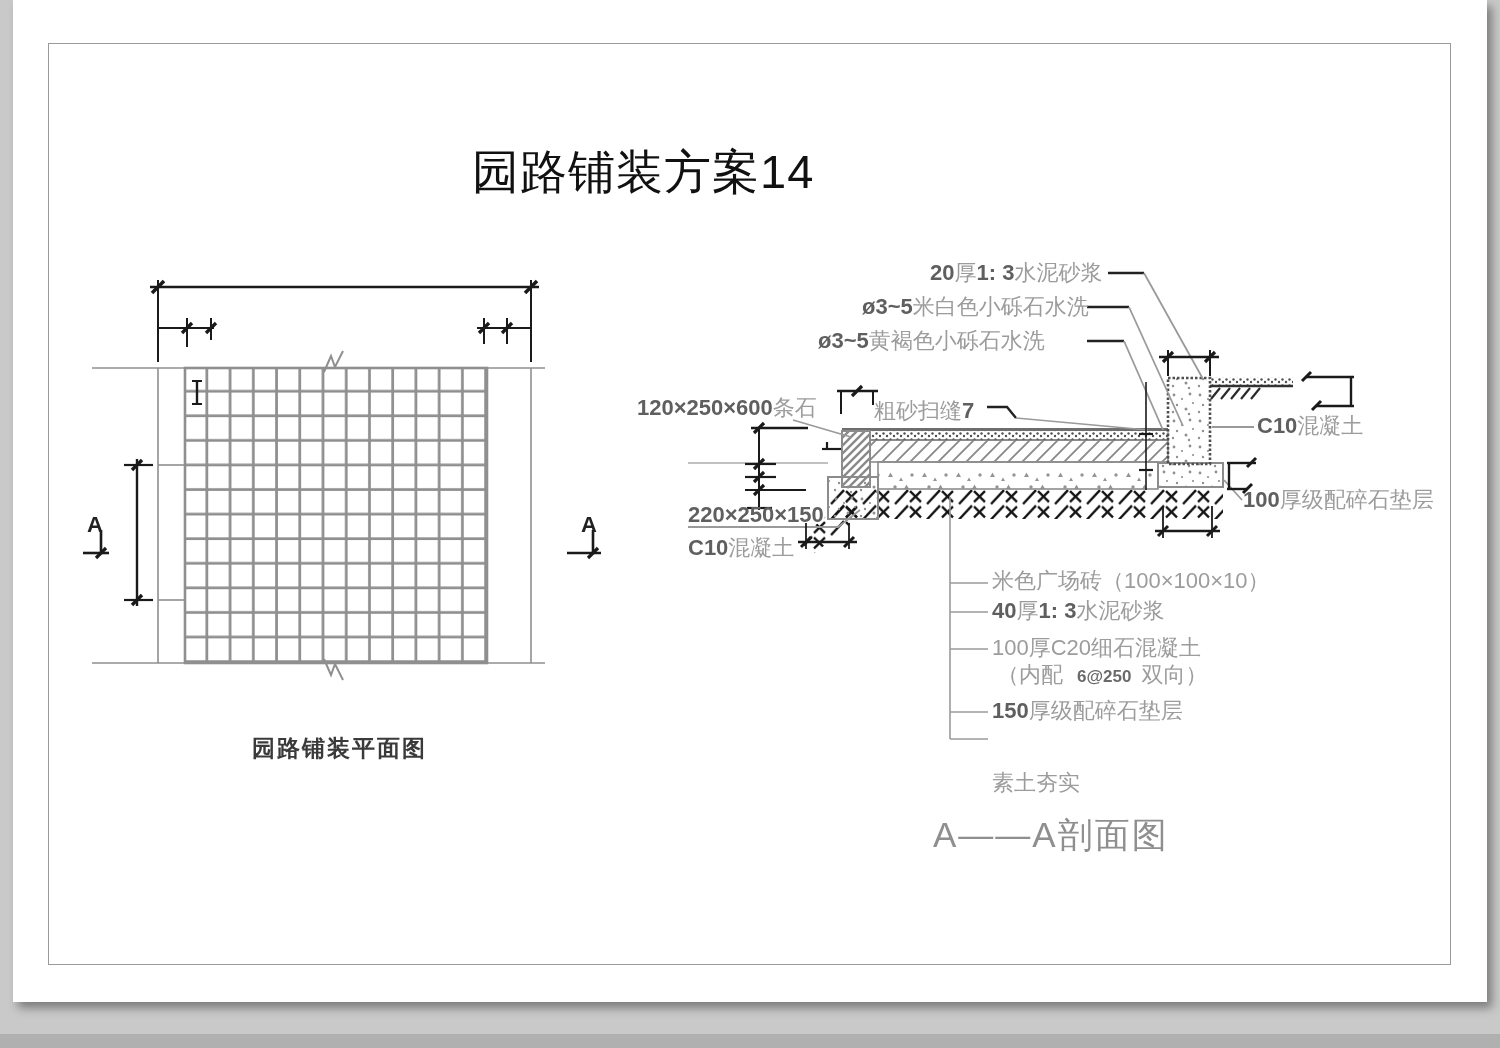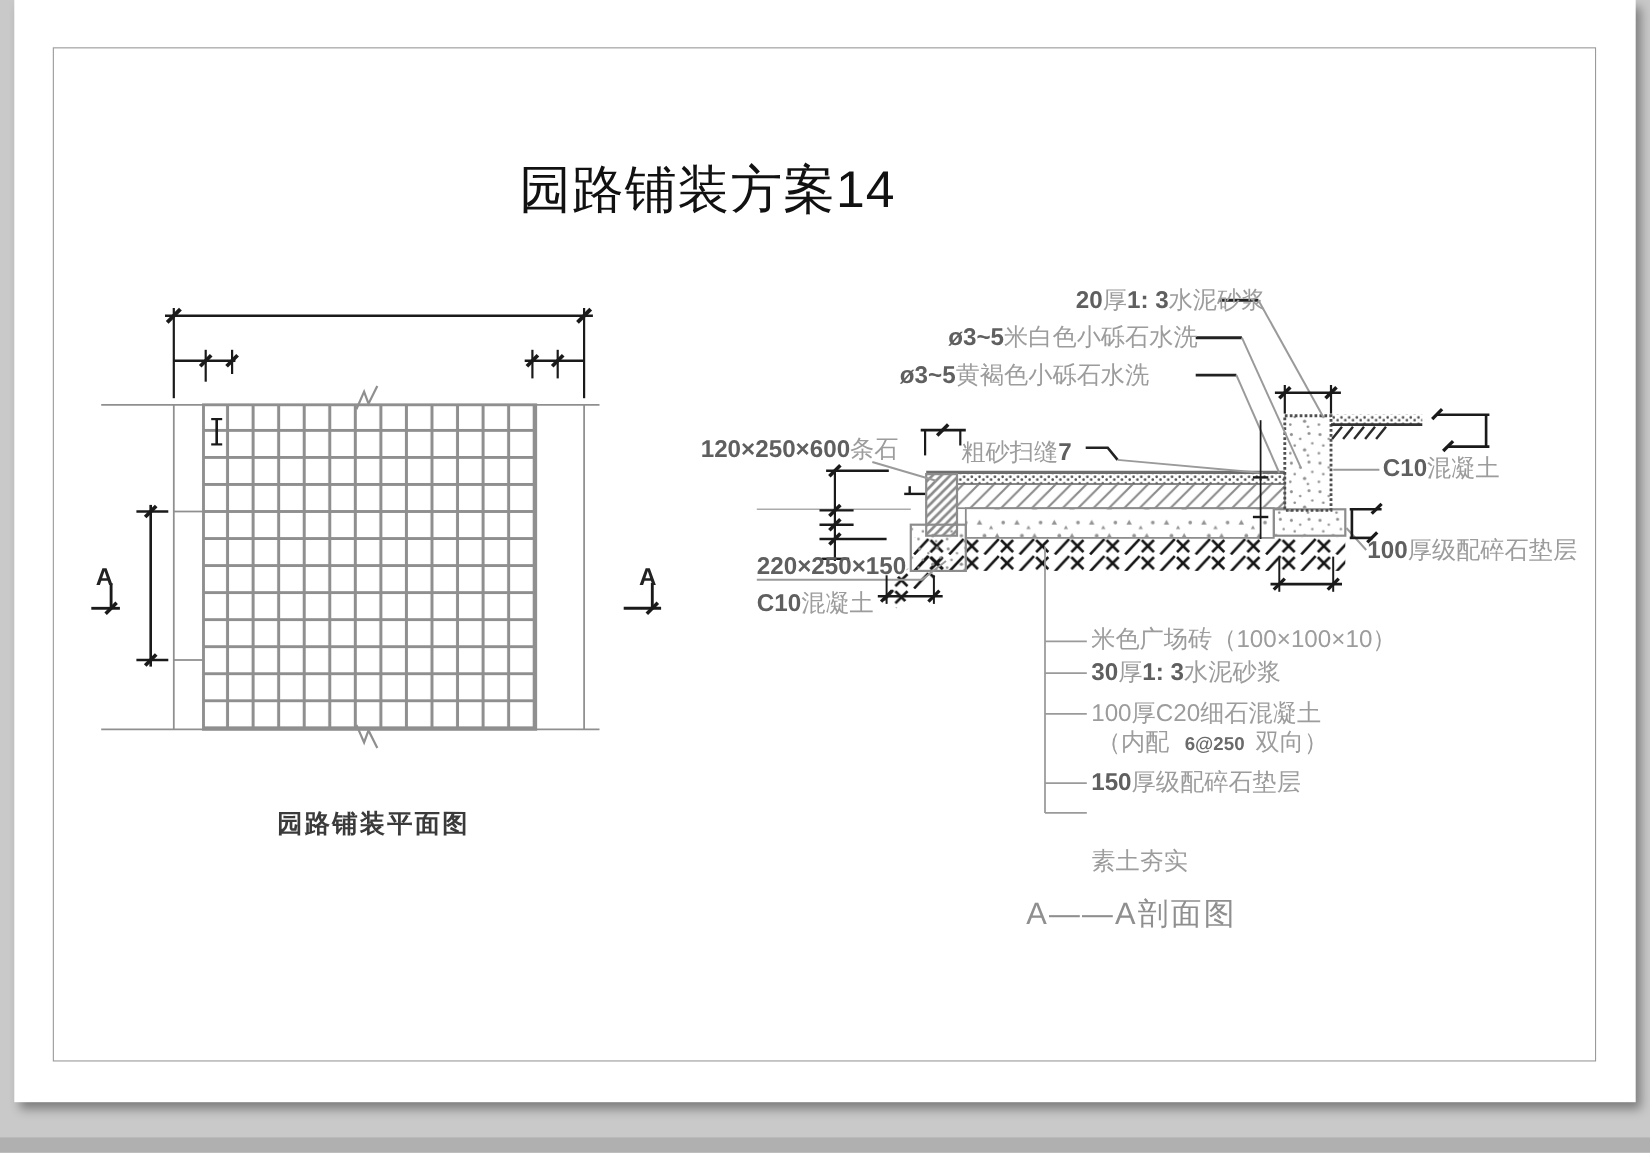--- a/index.html
+++ b/index.html
@@ -12,21 +12,21 @@
   .bottom-strip{position:absolute;left:0;top:1034px;width:1500px;height:14px;background:#b0b0b0;}
   svg.draw{position:absolute;left:0;top:0;}
   .title{position:absolute;left:472px;top:141px;font-family:Liberation Sans, sans-serif;
          font-size:47px;color:#111;white-space:nowrap;letter-spacing:1px;}
   .lbl{position:absolute;font-size:22px;white-space:nowrap;line-height:1.1;}
   .lbl .c{color:#9c9c9c;font-weight:400;}
   .lbl .n{color:#5f5f5f;font-weight:700;}
   .lbl .n2{color:#6a6a6a;font-weight:700;font-size:17px;margin:0 10px 0 14px;}
   .cap-plan{position:absolute;left:252px;top:733px;font-size:23px;font-weight:700;color:#3a3a3a;
             letter-spacing:2px;white-space:nowrap;}
-  .cap-sec{position:absolute;left:933px;top:812px;font-size:28px;color:#8f8f8f;
+  .cap-sec{position:absolute;left:933px;top:812px;font-size:35px;color:#8f8f8f;
            letter-spacing:2px;white-space:nowrap;}
   .amark{position:absolute;font-size:22px;font-weight:600;color:#222;}
 </style>
 </head>
 <body>
 
 <div class="page"></div>
 <div class="frame"></div>
 <div class="bottom-strip"></div>
 
@@ -236,21 +236,21 @@
       <line x1="1243" y1="493" x2="1252" y2="484" stroke-width="3"></line>
     </g>
   </g>
 </svg>
 
 <div class="title">园路铺装方案14</div>
 
 <div class="amark" style="left:87px;top:512px;">A</div>
 <div class="amark" style="left:581px;top:512px;">A</div>
 
-<div class="lbl" style="left:978px;top:261px;">
+<div class="lbl" style="left:930px;top:261px;">
   <span class="n">20</span><span class="c">厚</span><span class="n">1: 3</span><span class="c">水泥砂浆</span>
 </div>
 <div class="lbl" style="left:862px;top:295px;">
   <span class="n">ø3~5</span><span class="c">米白色小砾石水洗</span>
 </div>
 <div class="lbl" style="left:818px;top:329px;">
   <span class="n">ø3~5</span><span class="c">黄褐色小砾石水洗</span>
 </div>
 <div class="lbl" style="left:637px;top:396px;">
   <span class="n">120×250×600</span><span class="c">条石</span>
@@ -267,21 +267,21 @@
 <div class="lbl" style="left:688px;top:503px;">
   <span class="n">220×250×150</span>
 </div>
 <div class="lbl" style="left:688px;top:536px;">
   <span class="n">C10</span><span class="c">混凝土</span>
 </div>
 <div class="lbl" style="left:992px;top:569px;">
   <span class="c">米色广场砖（100×100×10）</span>
 </div>
 <div class="lbl" style="left:992px;top:599px;">
-  <span class="n">30</span><span class="c">厚</span><span class="n">1: 3</span><span class="c">水泥砂浆</span>
+  <span class="n">40</span><span class="c">厚</span><span class="n">1: 3</span><span class="c">水泥砂浆</span>
 </div>
 <div class="lbl" style="left:992px;top:636px;">
   <span class="c">100厚C20细石混凝土</span>
 </div>
 <div class="lbl" style="left:997px;top:663px;">
   <span class="c">（内配</span><span class="n2">6@250</span><span class="c">双向）</span>
 </div>
 <div class="lbl" style="left:992px;top:699px;">
   <span class="n">150</span><span class="c">厚级配碎石垫层</span>
 </div>

